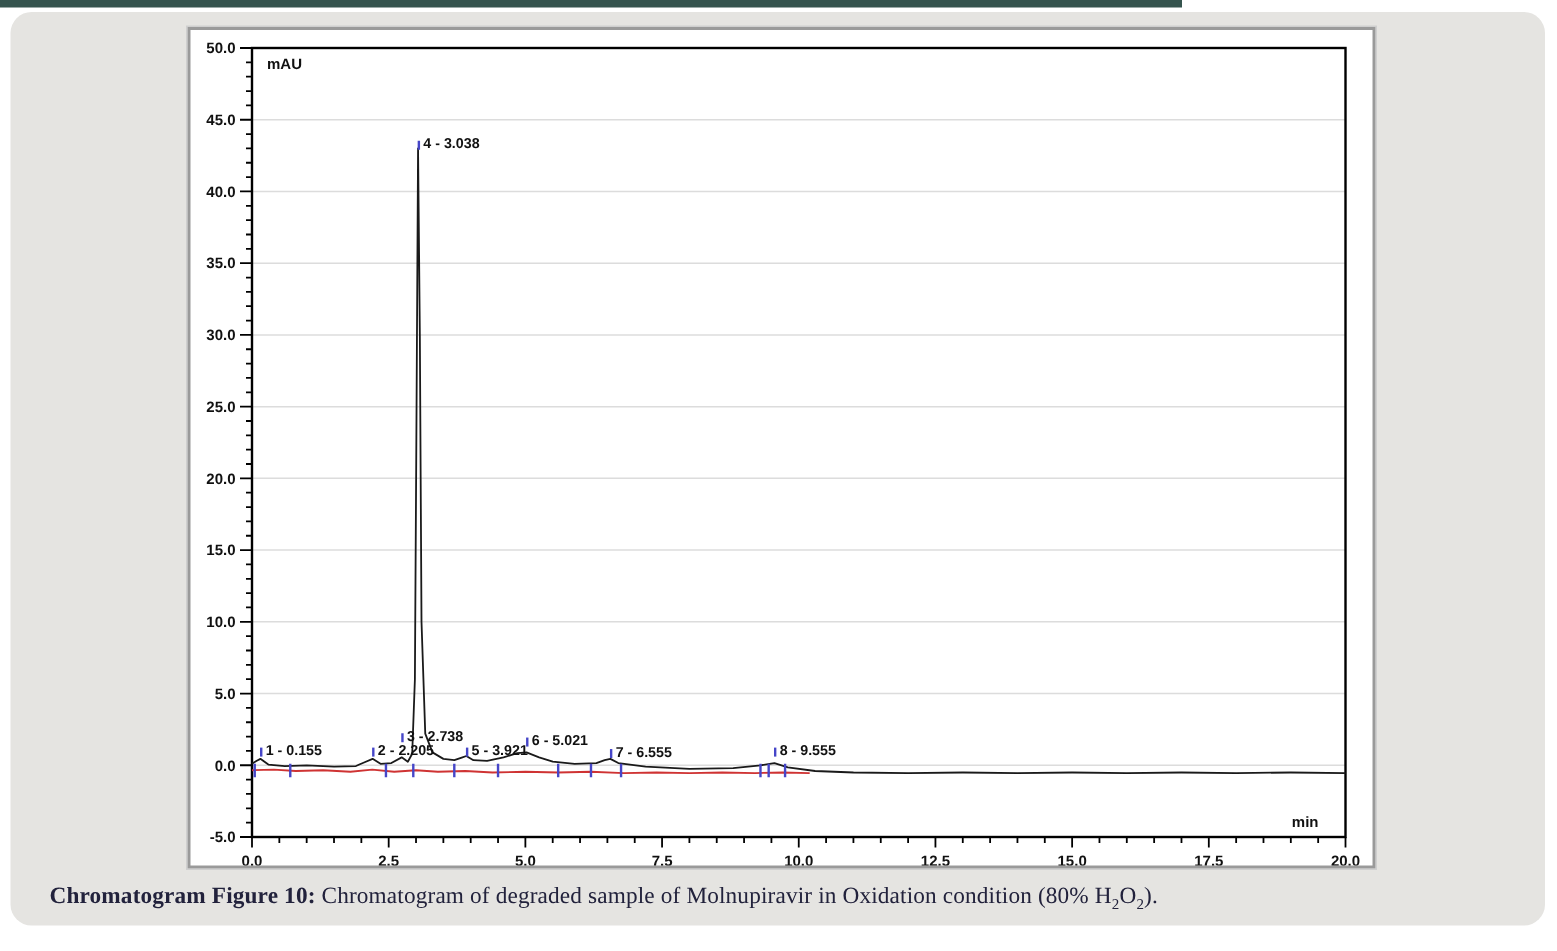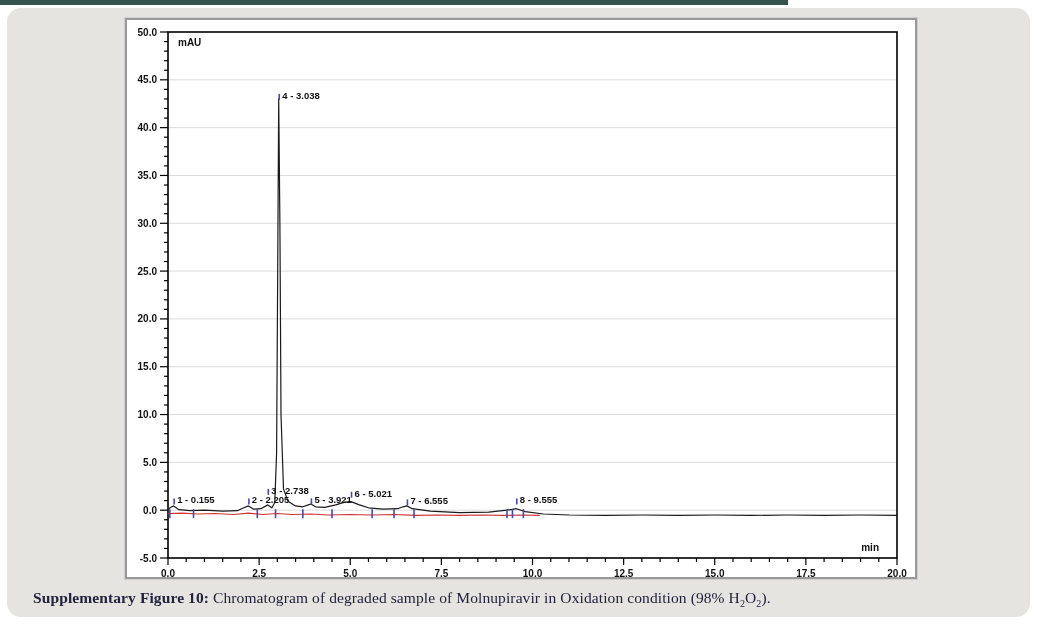--- a/index.html
+++ b/index.html
@@ -195,15 +195,15 @@
         <line x1="224.51545" y1="477.70545454545453" x2="224.51545" y2="471.70545454545453" stroke="#4646c8" stroke-width="1.6"></line>
         <text x="227.51545" y="476.70545454545453" text-anchor="start" fill="#111111" font-size="9.5" font-weight="bold" font-family="&quot;Liberation Sans&quot;,sans-serif">6 - 5.021</text>
         <line x1="280.42975" y1="485.35636363636365" x2="280.42975" y2="479.35636363636365" stroke="#4646c8" stroke-width="1.6"></line>
         <text x="283.42975" y="484.35636363636365" text-anchor="start" fill="#111111" font-size="9.5" font-weight="bold" font-family="&quot;Liberation Sans&quot;,sans-serif">7 - 6.555</text>
         <line x1="389.77975" y1="484.40000000000003" x2="389.77975" y2="478.40000000000003" stroke="#4646c8" stroke-width="1.6"></line>
         <text x="392.77975" y="483.40000000000003" text-anchor="start" fill="#111111" font-size="9.5" font-weight="bold" font-family="&quot;Liberation Sans&quot;,sans-serif">8 - 9.555</text>
       </svg>
   </div>
 
   <div class="caption">
-    <span class="cap-bold">Supplementary Figure 10:</span><span> Chromatogram of degraded sample of Molnupiravir in Oxidation condition (98% H</span><sub>2</sub><span>O</span><sub>2</sub><span>).</span>
+    <span class="cap-bold">Chromatogram Figure 10:</span><span> Chromatogram of degraded sample of Molnupiravir in Oxidation condition (80% H</span><sub>2</sub><span>O</span><sub>2</sub><span>).</span>
   </div>
 </div>
 
 </body></html>

